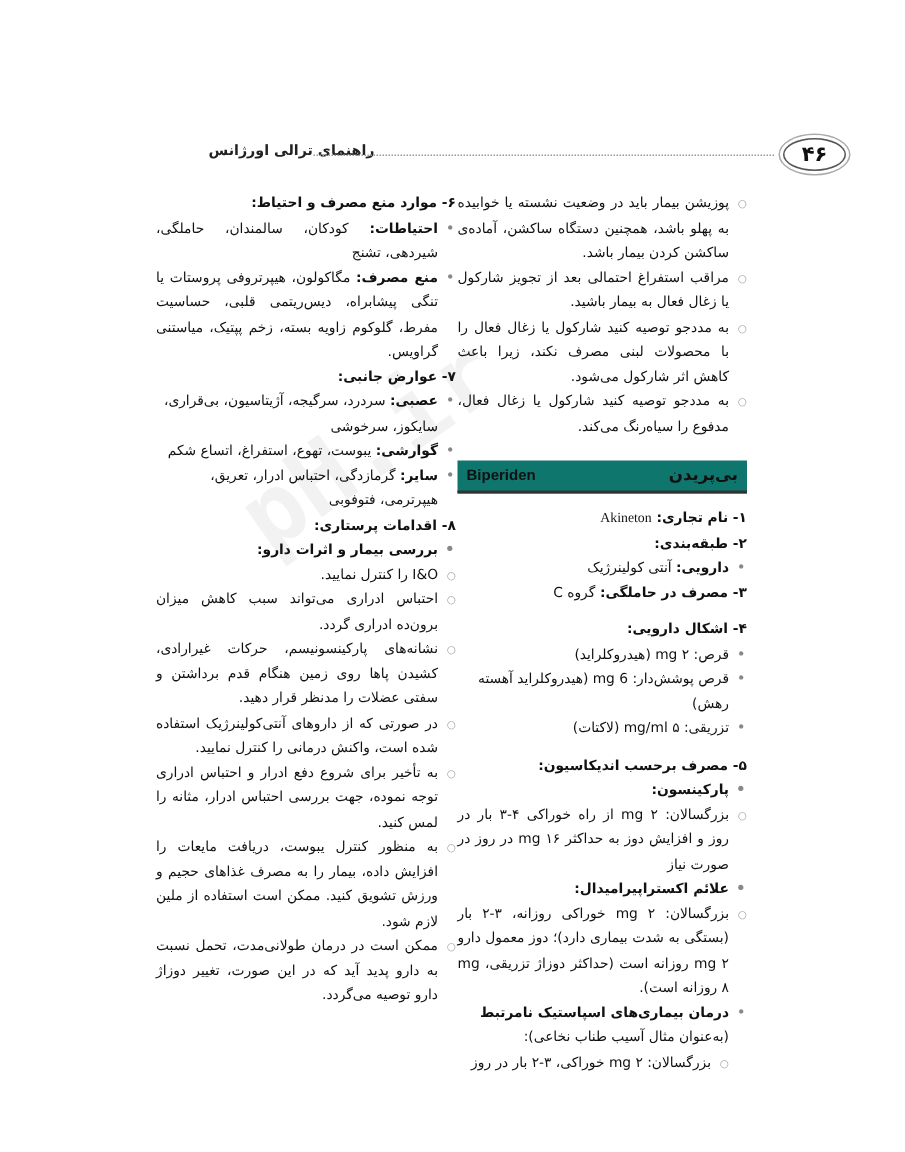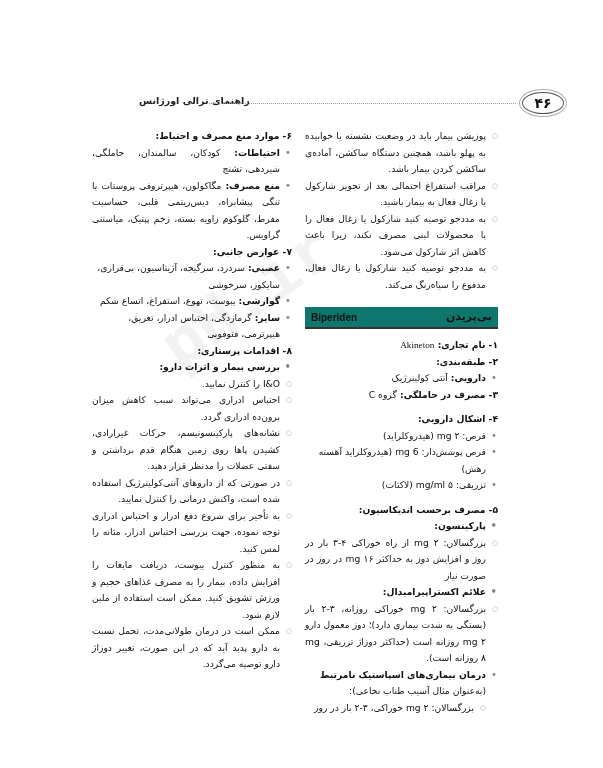--- a/index.html
+++ b/index.html
@@ -3,21 +3,21 @@
   <meta charset="utf-8">
   <style>
     html, body { margin: 0; padding: 0; background: #ffffff; }
     body { width: 603px; height: 768px; position: relative; overflow: hidden; font-family: "DejaVu Sans", sans-serif; color: #111; }
     .header { position: absolute; top: 92px; left: 95px; width: 425px; height: 22px; margin-left: 44px; }
     .header .title { position: absolute; left: 0; top: 3px; font-size: 9.5px; font-weight: bold; color: #222; }
     .header .rule { position: absolute; left: 70px; right: 48px; top: 11px; border-top: 1px dotted #999; }
     .header .pagenum { position: absolute; right: 0; top: 0; width: 40px; height: 20px; border: 1.5px solid #555; border-radius: 50%; box-shadow: 0 0 0 2px #fff, 0 0 0 3px #aaa; text-align: center; font-size: 14px; font-weight: bold; line-height: 20px; }
     .col { position: absolute; top: 128px; direction: rtl; font-size: 9.2px; line-height: 16.5px; }
     .col-right { left: 305px; width: 193px; }
-    .col-left { left: 92px; width: 200px; }
+    .col-left { left: 104px; width: 200px; }
     .h { font-weight: bold; margin: 0; }
     .h.gap { margin-top: 8px; }
     .b { position: relative; padding-right: 12px; margin: 0; }
     .b::before { content: "•"; position: absolute; right: 1px; top: 0; color: #888; font-size: 10px; }
     .s { position: relative; padding-right: 12px; margin: 0; text-align: justify; }
     .s::before { content: "○"; position: absolute; right: 0; top: 0; color: #999; font-size: 7px; }
     .s.indent { padding-right: 24px; }
     .s.indent::before { right: 12px; }
     .bold { font-weight: bold; }
     .drugbar { margin: 14px 0 8px 0; height: 20px; background: #0f766e; border-bottom: 2px solid #333; position: relative; direction: ltr; }

